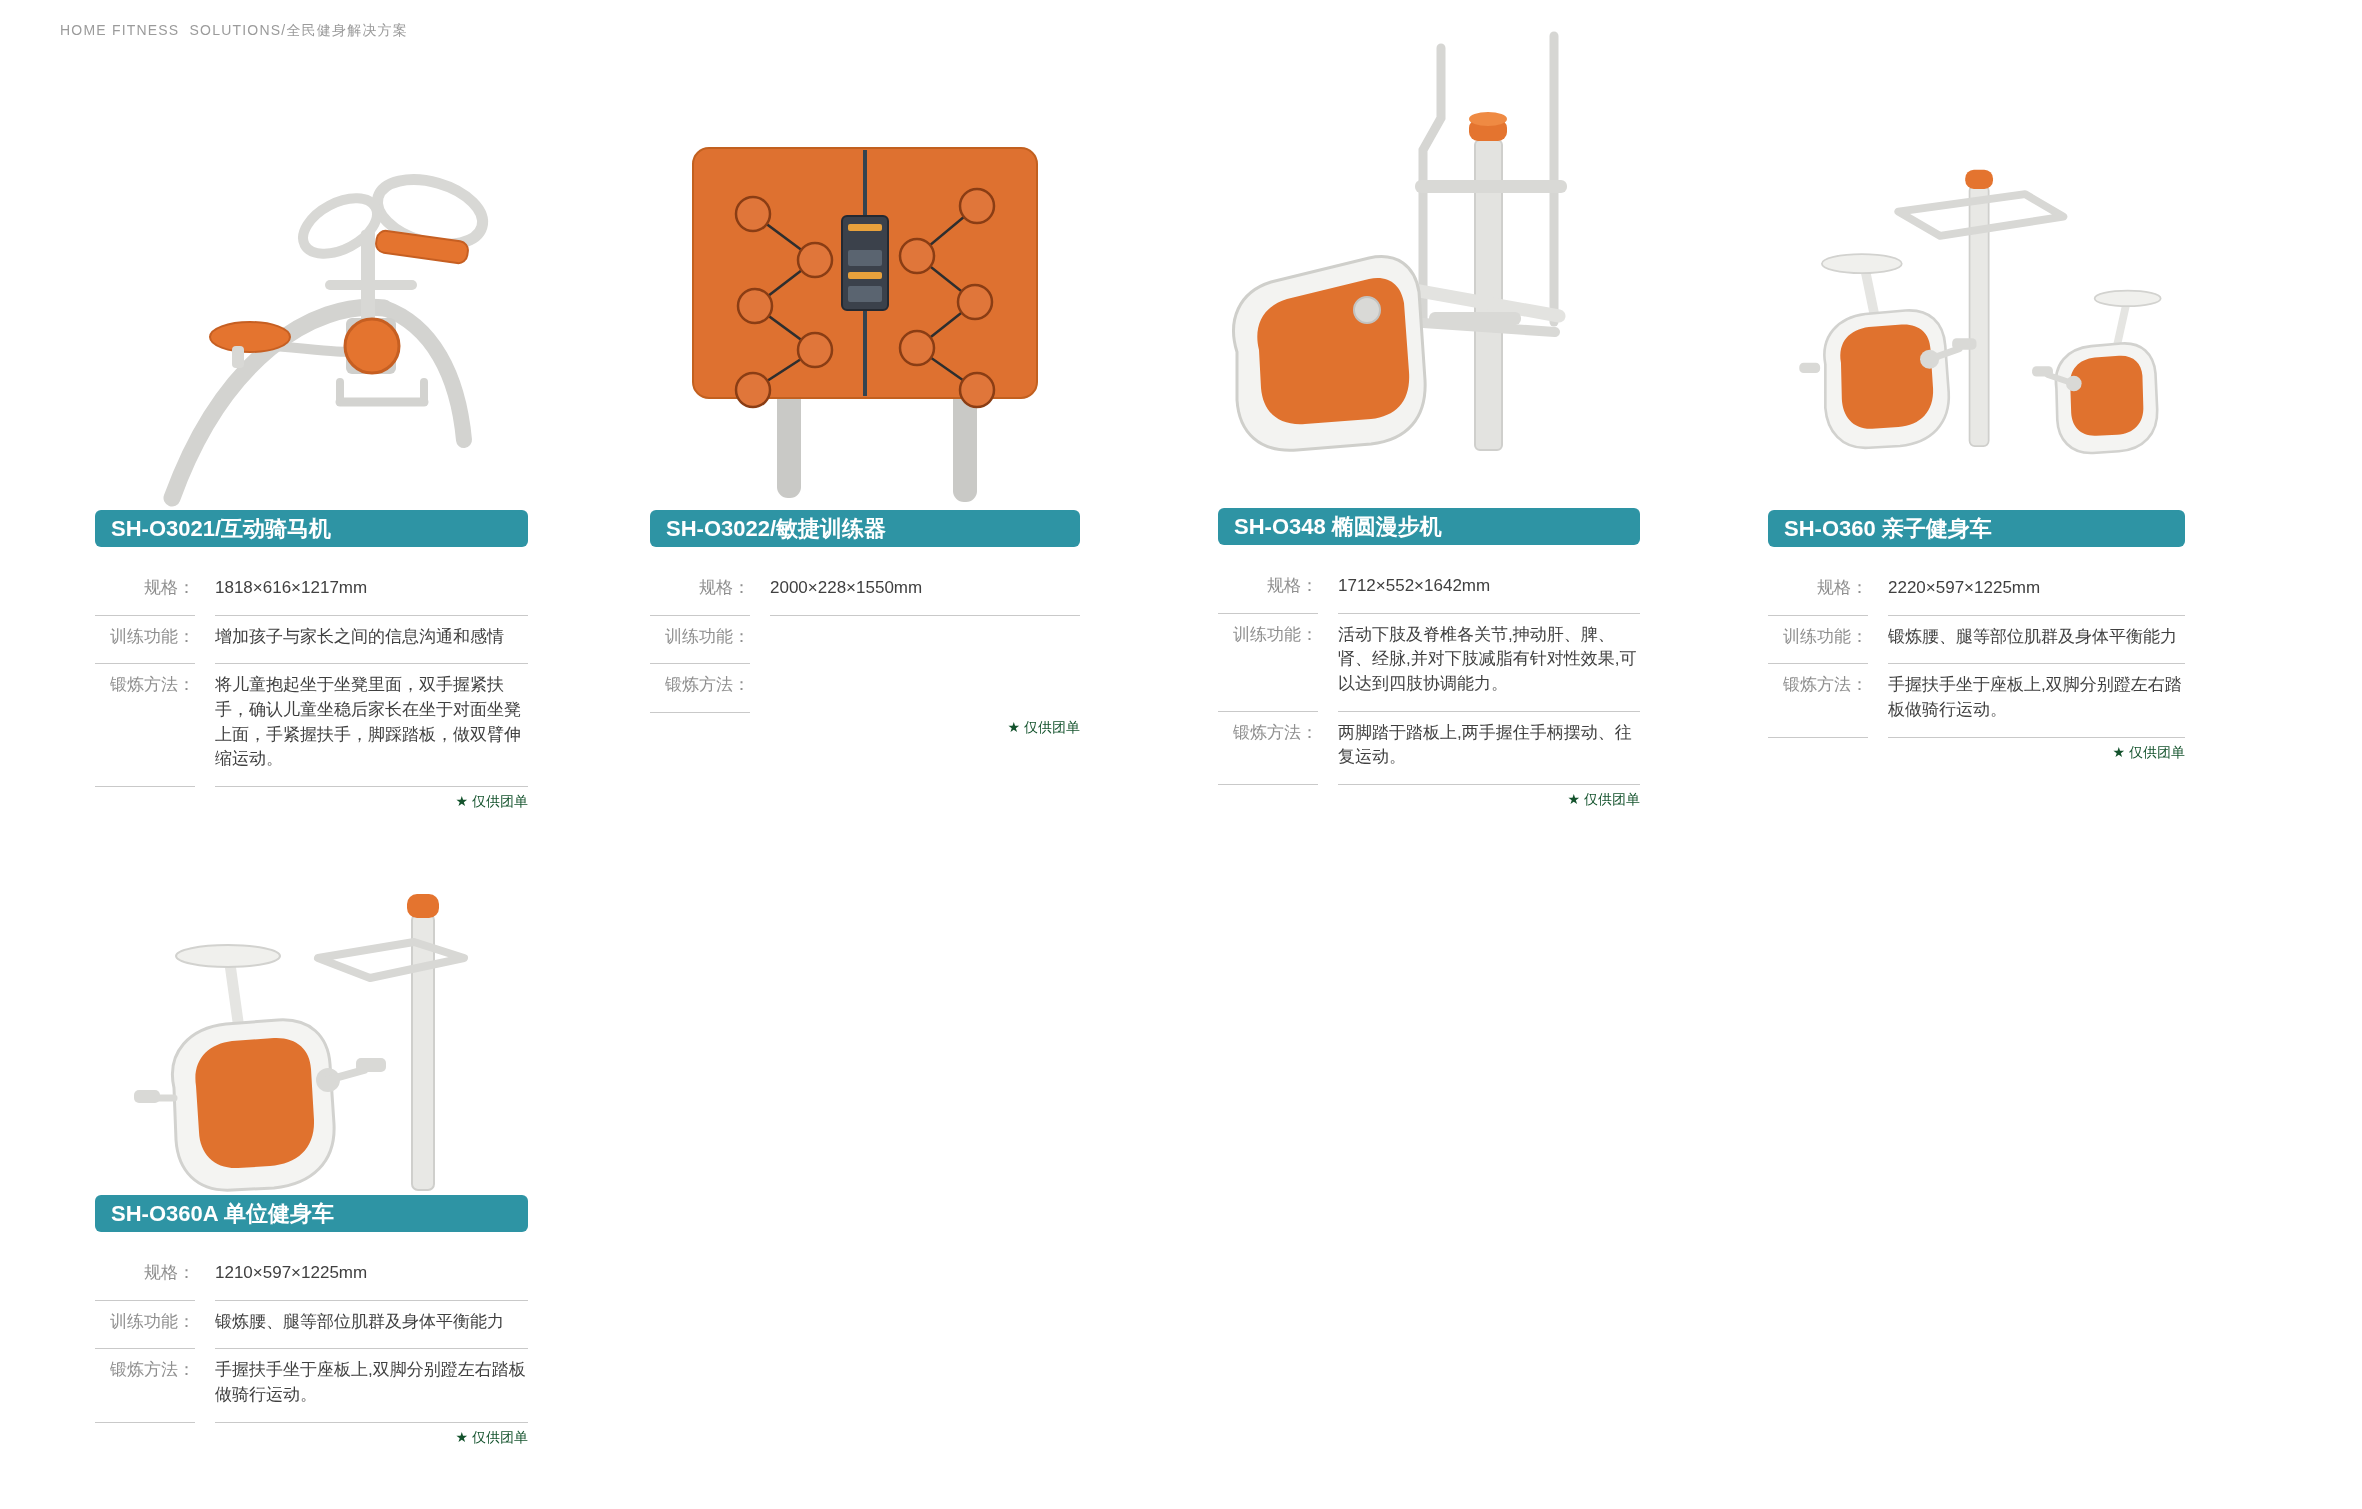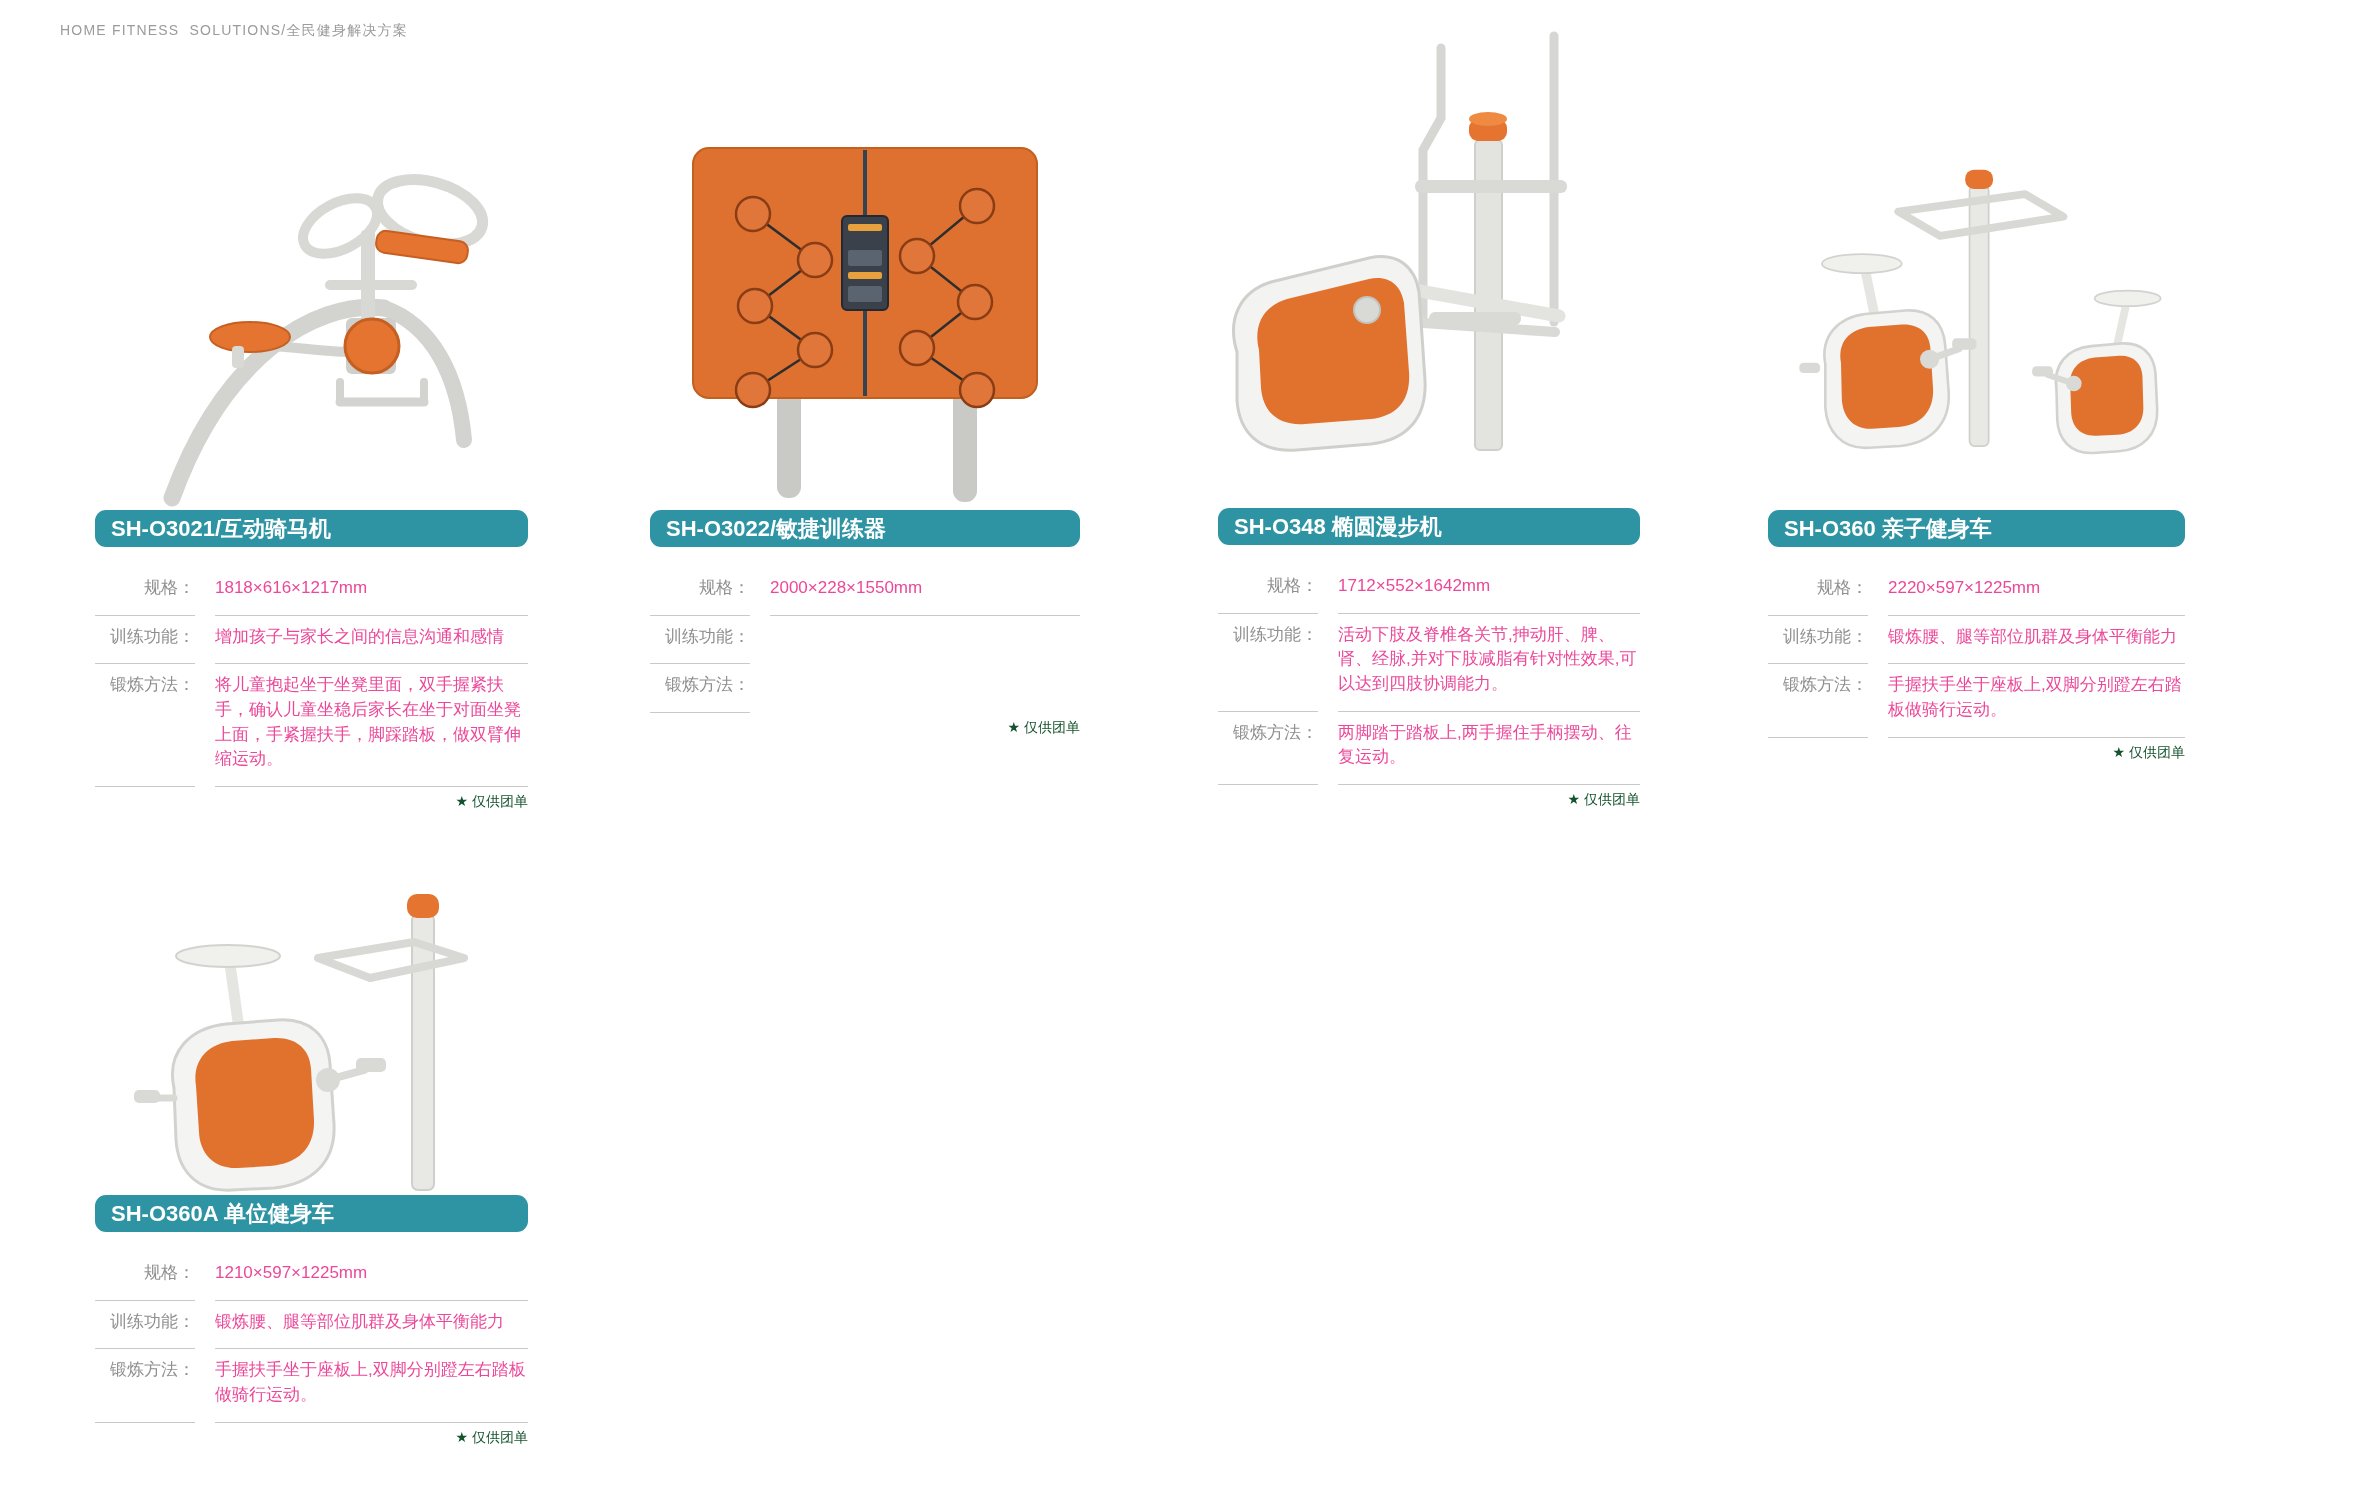--- a/index.html
+++ b/index.html
@@ -14,37 +14,37 @@
     font-size:14px;color:#9b9b9b;letter-spacing:1.2px;
     white-space:pre;
   }
   .card{position:absolute;}
   .art{
     display:flex;align-items:flex-end;justify-content:center;
     overflow:visible;
   }
   .titlebar{
     background:#2E94A4;
-    border-radius:11px;
+    border-radius:6px;
     height:37px;line-height:37px;
     padding-left:16px;box-sizing:border-box;
     color:#ffffff;font-weight:bold;font-size:22px;
     white-space:nowrap;
   }
   .specs{margin-top:20px;}
   .row{display:flex;align-items:stretch;}
   .lab{
     flex:none;width:100px;text-align:right;
     color:#8f8f8f;font-size:17px;line-height:1.45;
     padding:9px 0 14px 0;
     border-bottom:1px solid #c9c9c9;
   }
   .gap{flex:none;width:20px;}
   .val{
-    flex:1;color:#ec4899;font-size:17px;line-height:1.45;
+    flex:1;color:#404040;font-size:17px;line-height:1.45;
     padding:9px 0 14px 0;
     border-bottom:1px solid #c9c9c9;
   }
   .note{
     text-align:right;color:#14532d;font-size:14px;margin-top:6px;
   }
   
   #card-0{left:95px;top:140px;width:433px;}
   #card-0 .art{height:370px;}
   #card-1{left:650px;top:95px;width:430px;}

